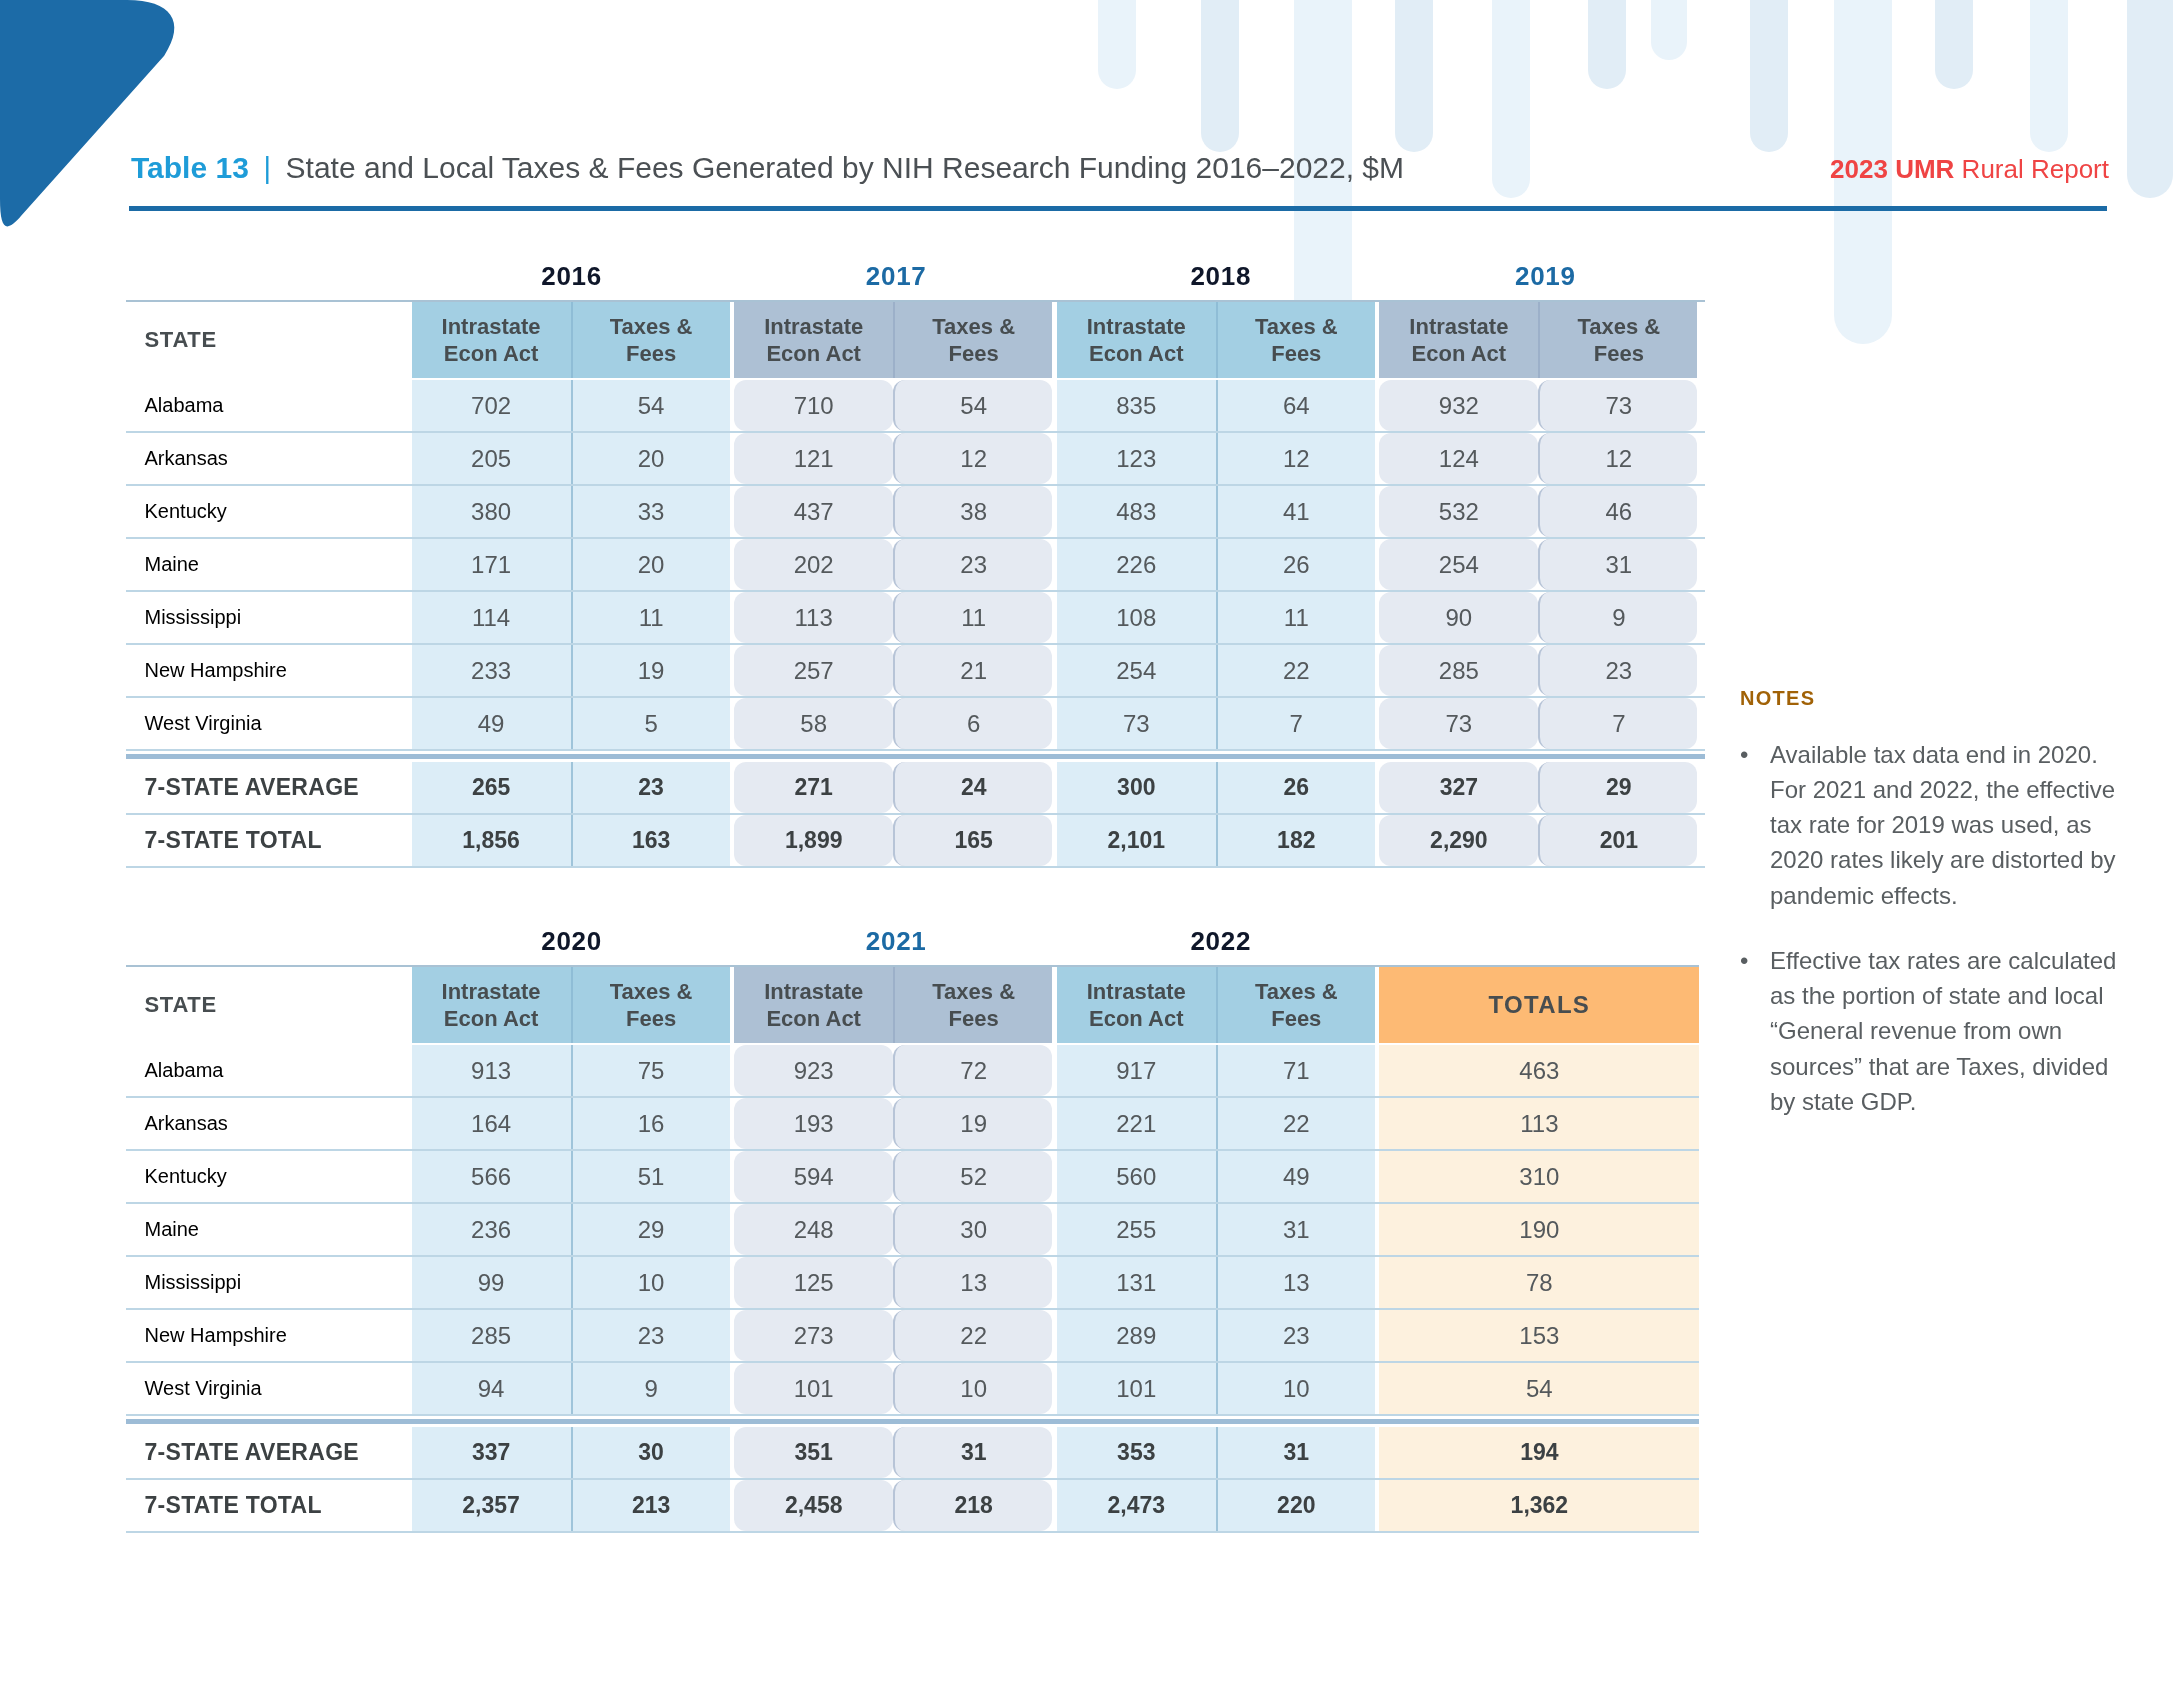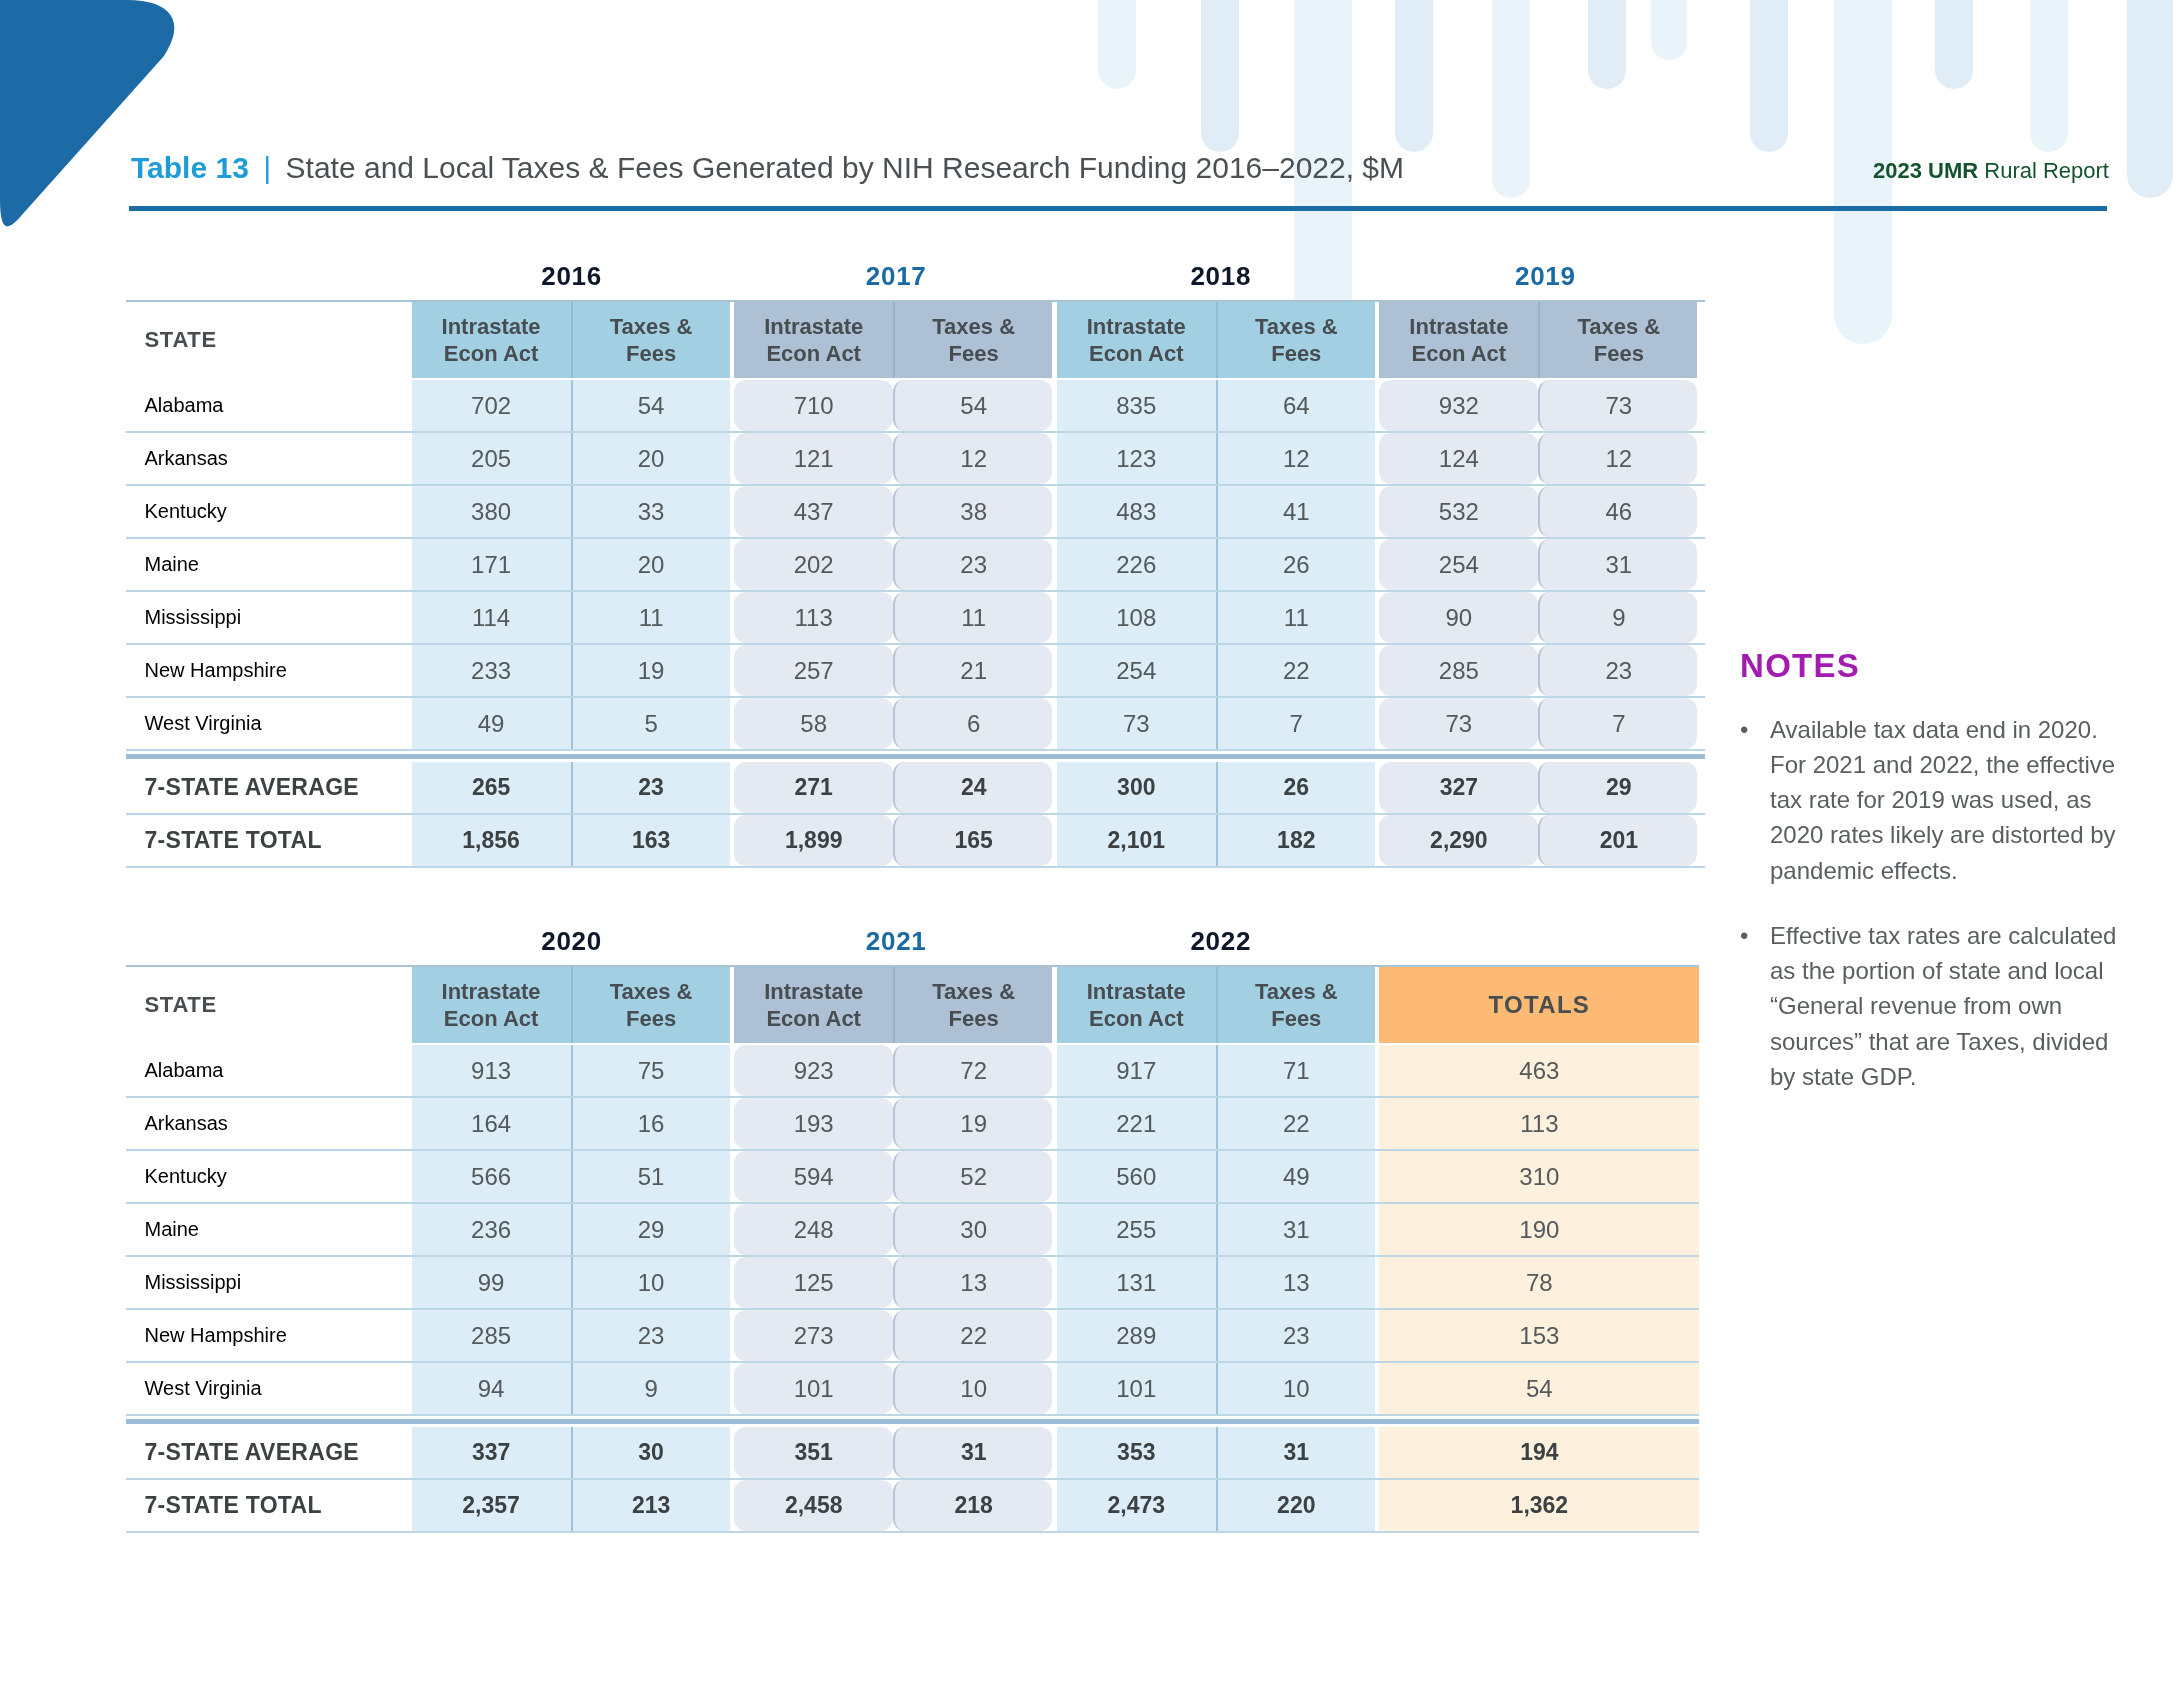--- a/index.html
+++ b/index.html
@@ -12,21 +12,21 @@
   .p1 { background: #e9f3fa; }
   .p2 { background: #e1edf6; }
   .corner { position: absolute; left: 0; top: 0; z-index: 2; }
 
   
   .pagehead { position: absolute; left: 131px; top: 151px; width: 1978px;
     display: flex; align-items: baseline; z-index: 3; }
   .tlabel { font-weight: 700; font-size: 30px; color: #1e9cd8; white-space: nowrap; }
   .tsep { color: #1e9cd8; font-size: 29px; margin: 0 14.6px; font-weight: 400; }
   .ttitle { font-size: 30px; color: #4b5054; flex: 1; white-space: nowrap; }
-  .treport { font-size: 22px; color: #14532d; white-space: nowrap; }
+  .treport { font-size: 26px; color: #ef4444; white-space: nowrap; }
   .treport .rb { font-weight: 700; }
   .headrule { position: absolute; left: 129px; top: 206px; width: 1978px; height: 4.6px;
     background: #1b6ba6; z-index: 3; }
 
   
   .tblwrap { position: absolute; z-index: 2; }
   #table-0 { left: 126px; top: 260px; }
   #table-1 { left: 126px; top: 925px; }
 
   .year-row { display: flex; align-items: flex-end; height: 32px; margin-bottom: 8px; }
@@ -60,21 +60,21 @@
     background: #ffffff; font-weight: 600; font-size: 22px; letter-spacing: 0.7px; color: #474d50; }
   .cell.totals-c { width: 320px; margin-left: 4.6px; background: #fdf1de; }
 
   .thicksep { height: 10.6px; display: flex; align-items: center; background: #ffffff; }
   .thickbar { height: 5.3px; width: 100%; background: #9dbcd6; }
   .row.summary .cell { font-weight: 700; color: #3c4143; font-size: 23px; }
   .row.summary .cell.state { font-size: 23px; letter-spacing: 0.3px; }
 
   
   .notes { position: absolute; left: 1740px; top: 647px; width: 380px; z-index: 2; }
-  .notes-h { font-size: 33px; font-weight: 600; letter-spacing: 1.3px; color: #a21caf; margin-bottom: 26.5px; }
+  .notes-h { font-size: 20px; font-weight: 600; letter-spacing: 1.3px; color: #a16207; margin-bottom: 26.5px; margin-top: 40px; }
   .note { display: flex; margin-bottom: 30px; font-size: 24px; line-height: 1.47; color: #595e61; }
   .note .bullet { width: 30px; flex-shrink: 0; }
 </style>
 </head>
 <body>
 
 <div class="page">
 
   <div>
     <div class="pill p1" style="left:1098px;width:38px;height:89px;"></div>

